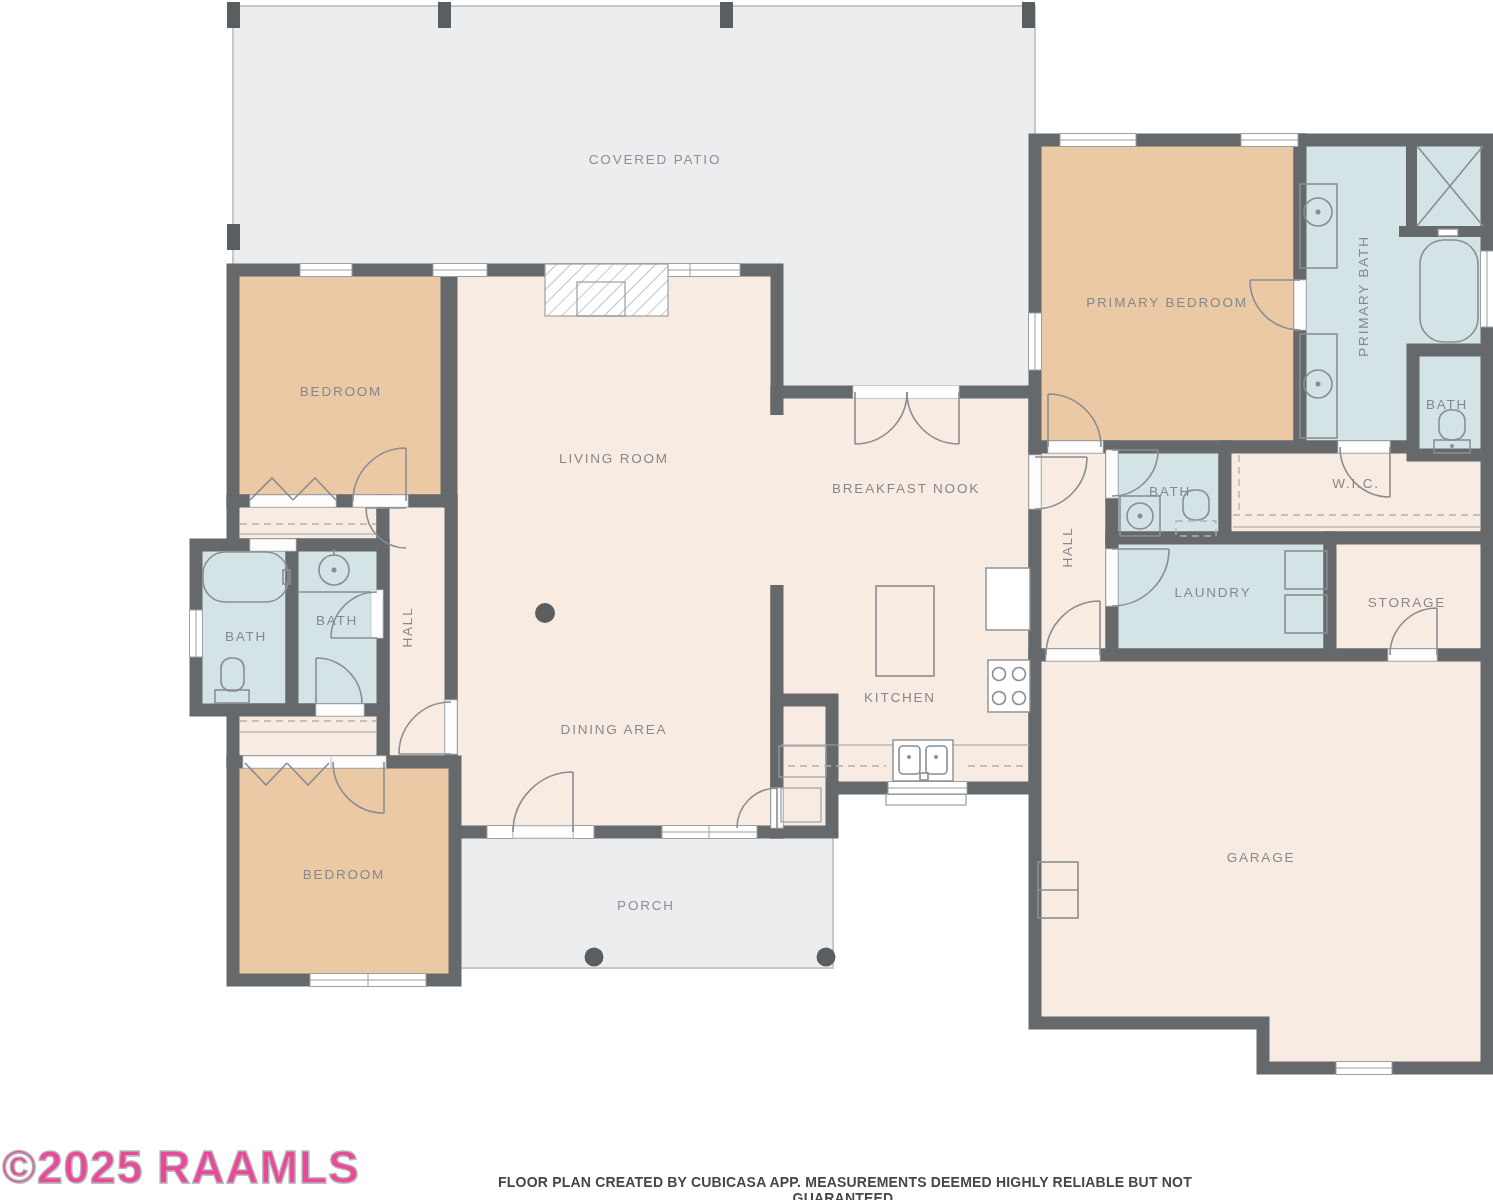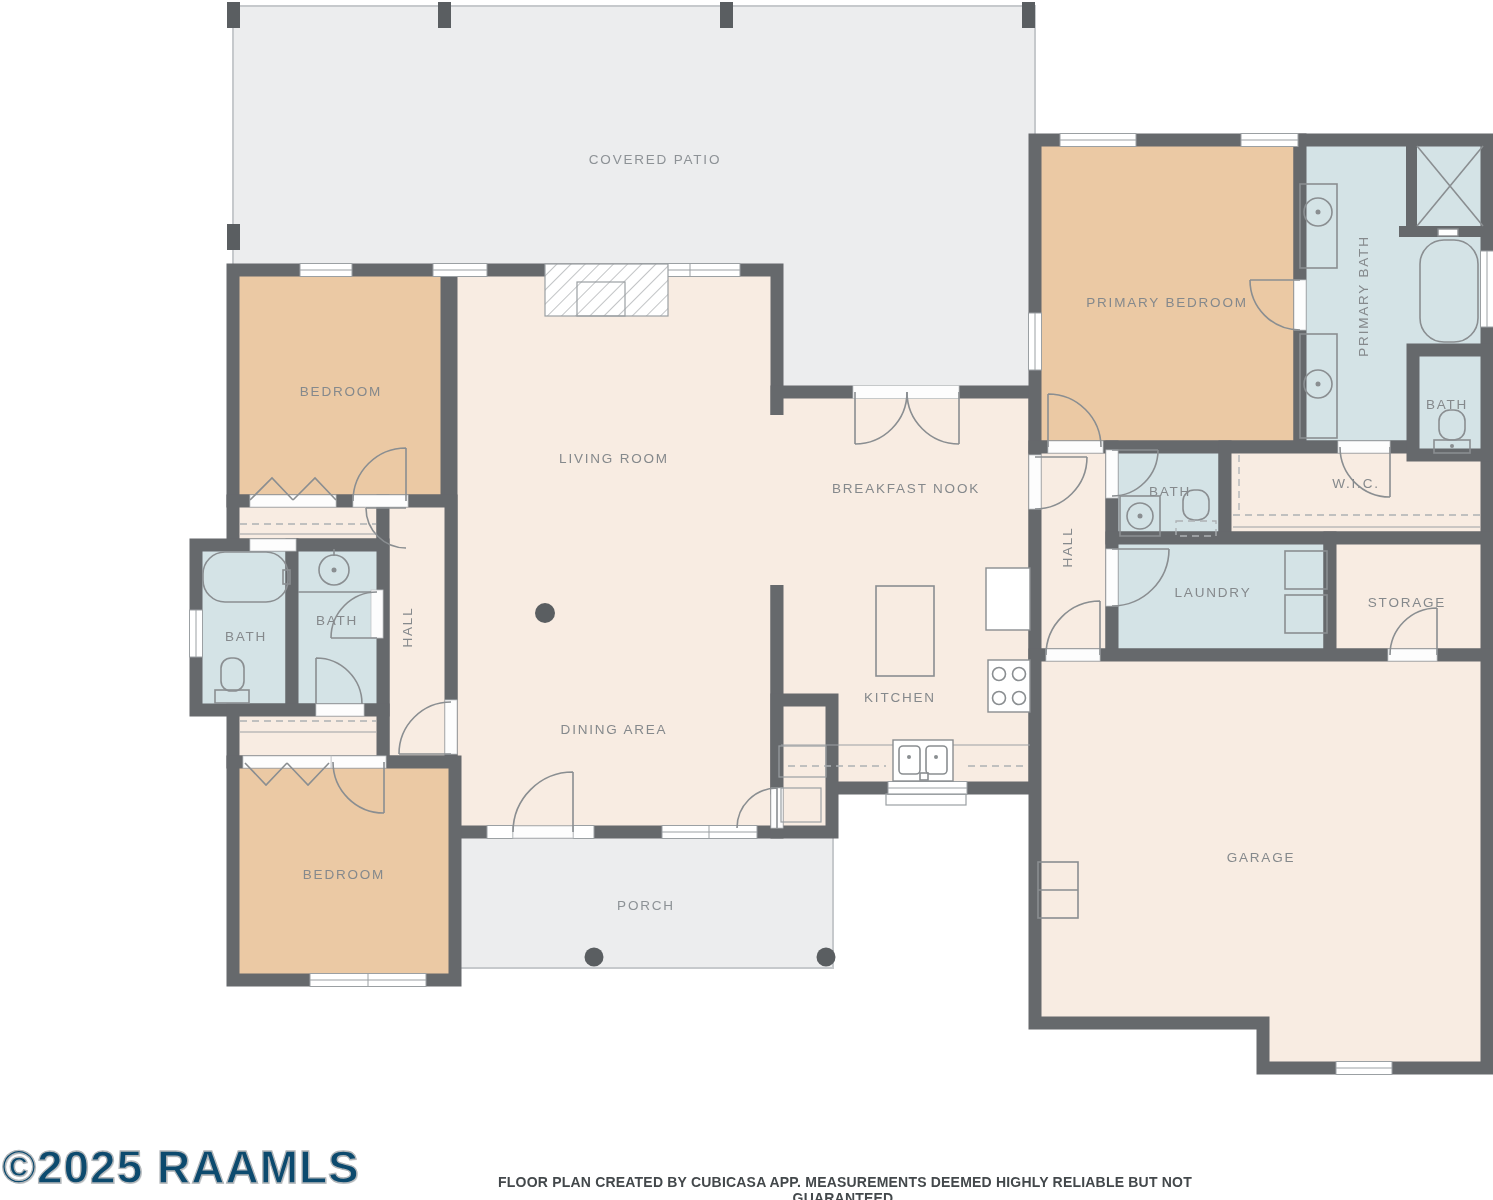--- a/index.html
+++ b/index.html
@@ -29,21 +29,21 @@
   .dot{fill:var(--c-fixture);}
   .post{fill:var(--c-post);}
   .wallfill{fill:var(--c-wall);}
 
   
   .label{font-family:"Liberation Sans",sans-serif;font-size:13.5px;letter-spacing:1.8px;
          fill:var(--c-label);text-anchor:middle;dominant-baseline:central;}
   .label-outdoor{fill:var(--c-label-muted);}
 
   .watermark{position:absolute;left:2px;top:1140px;font-size:46px;font-weight:bold;
-             letter-spacing:1px;color:#0c4a6e;-webkit-text-stroke:1.3px var(--c-watermark-outline);
+             letter-spacing:1px;color:#ec4899;-webkit-text-stroke:1.3px var(--c-watermark-outline);
              text-shadow:1px 1px 0 #d8dbdd;}
   .disclaimer{position:absolute;left:445px;top:1174px;width:800px;text-align:center;
               font-size:14px;font-weight:bold;color:var(--c-footer-text);letter-spacing:0.2px;}
 </style>
 </head>
 <body>
 
 <svg width="1493" height="1200" viewBox="0 0 1493 1200">
   <defs>
     <pattern id="hatch" width="10" height="10" patternUnits="userSpaceOnUse" patternTransform="rotate(45)">

